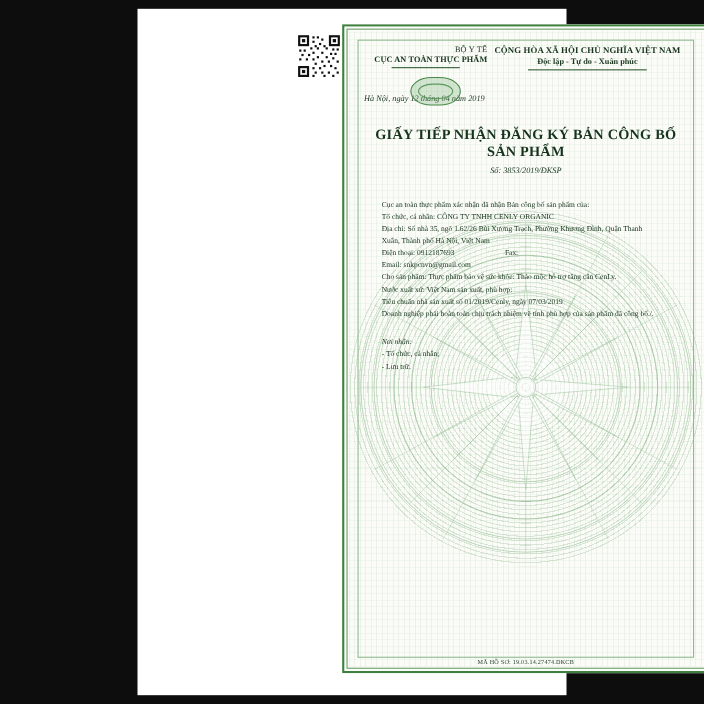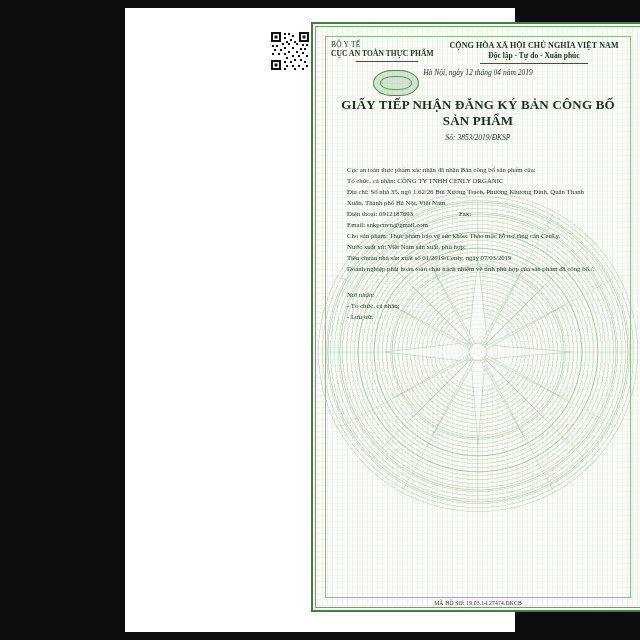--- a/index.html
+++ b/index.html
@@ -84,21 +84,21 @@
     box-sizing:border-box;
     color:#16331c;
   }
   .top-row{
     display:flex;
     align-items:flex-start;
     justify-content:space-between;
   }
   .ministry{
     width:112px;
-    text-align:left;
+    text-align:right;
     line-height:1.25;
   }
   .ministry .l1{font-size:7.5px;letter-spacing:.2px;}
   .ministry .l2{font-size:7.5px;font-weight:bold;letter-spacing:.1px;}
   .ministry .rule{
     width:62px;height:1px;background:#2f5d33;
     margin:2px auto 0 auto;
   }
   .nation{
     flex:1;
@@ -121,22 +121,21 @@
     background:rgba(120,175,120,.30);
   }
   .emblem:after{
     content:"";
     position:absolute;
     left:6px;top:5px;right:6px;bottom:5px;
     border:1px solid #5e9a5e;
     border-radius:50%/60%;
   }
   .place-date{
-    margin-top:4px;
-    text-align:center;
+    margin-top:21px;
     font-size:7.5px;
     font-style:italic;
   }
   .title{
     margin-top:20px;
     text-align:center;
     font-size:13px;
     font-weight:bold;
     letter-spacing:.2px;
   }

